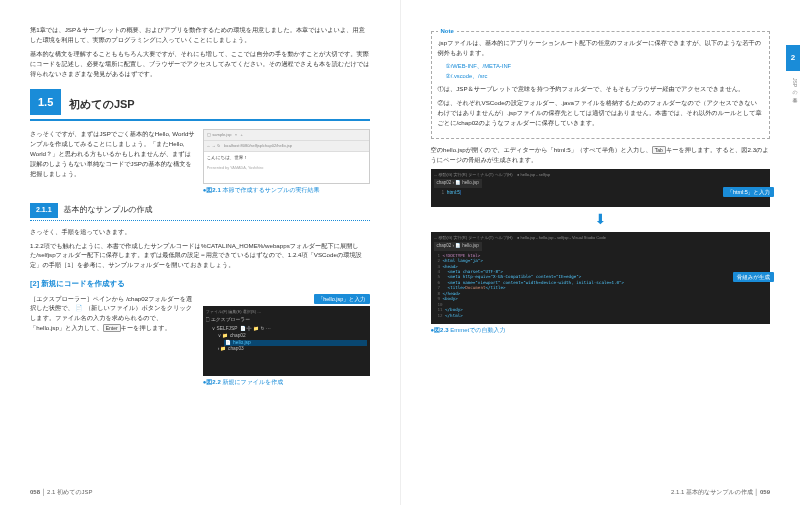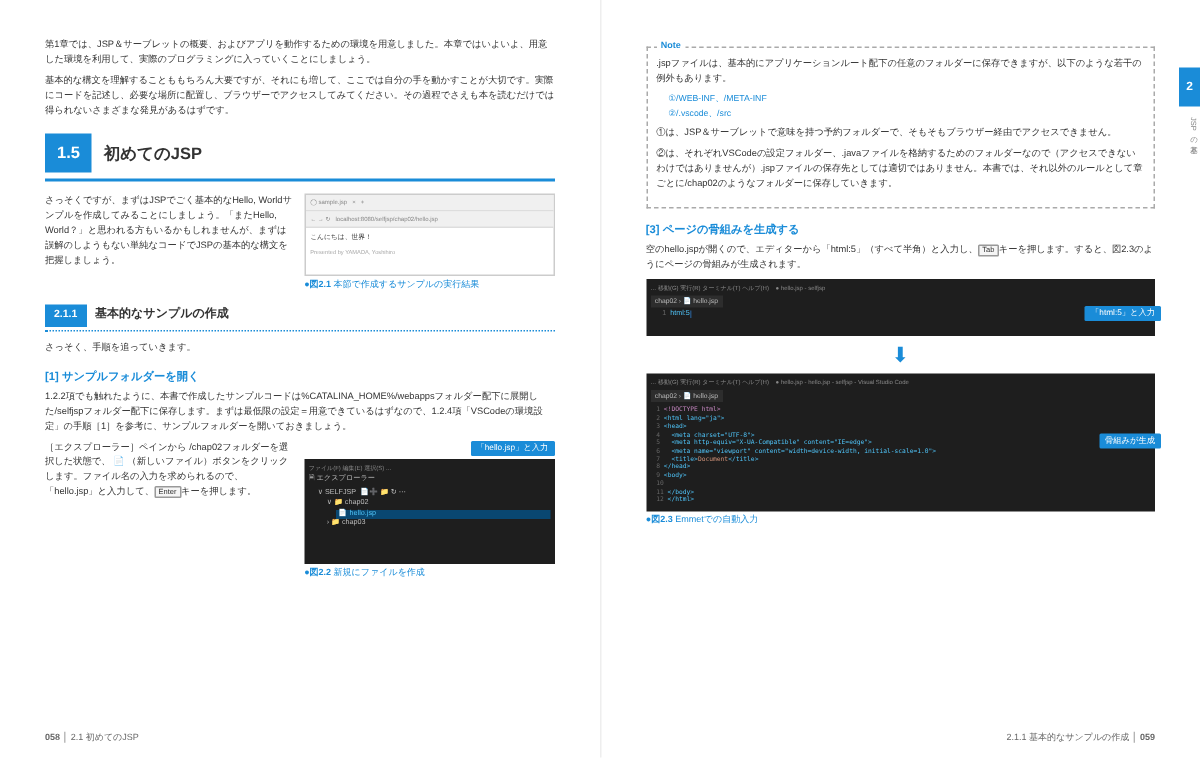--- a/index.html
+++ b/index.html
@@ -5,21 +5,21 @@
 *{margin:0;padding:0;box-sizing:border-box}
 body{font-family:"Hiragino Kaku Gothic Pro","Meiryo",sans-serif;font-size:6.5px;line-height:1.5;color:#333;background:#fff;width:800px;height:505px;position:relative;overflow:hidden}
 .spread{display:flex;width:100%;height:100%}
 .page{width:50px;flex:1;padding:25px 30px 15px 30px;position:relative}
 .page-right{border-left:1px solid #eee}
 .section-box{display:inline-block;background:#1a8cd8;color:#fff;font-weight:bold;font-size:11px;padding:5px 8px;margin-right:6px}
 .section-title{font-size:11px;font-weight:bold;color:#333;display:inline-block;vertical-align:middle}
 .section-row{border-bottom:2px solid #1a8cd8;padding-bottom:4px;margin:10px 0 8px}
 .sub-box{display:inline-block;background:#1a8cd8;color:#fff;font-size:7px;padding:2px 6px;font-weight:bold}
 .sub-row{border-bottom:1px dotted #1a8cd8;padding-bottom:2px;margin:8px 0 6px}
-.sub-title{font-size:8px;font-weight:bold;color:#333;margin-left:4px}
+.sub-title{font-size:8px;font-weight:normal;color:#333;margin-left:4px}
 .step-h{color:#1a8cd8;font-size:7.5px;font-weight:bold;margin:8px 0 4px}
 p{font-size:6.2px;line-height:1.6;color:#333;margin-bottom:4px}
 .fig-cap{color:#1a8cd8;font-size:6px;margin-top:2px}
 .fig-cap b{font-weight:bold}
 .callout{display:inline-block;background:#1a8cd8;color:#fff;font-size:5.5px;padding:1px 4px;border-radius:1px}
 .note-box{border:1px dashed #aaa;padding:6px;margin:6px 0;font-size:5.8px;position:relative}
 .note-label{position:absolute;top:-5px;left:6px;background:#fff;padding:0 3px;color:#1a8cd8;font-size:6px;font-weight:bold}
 .note-box ul{list-style:none;margin:4px 0 4px 8px}
 .note-box li{font-size:5.8px;color:#1a8cd8;margin:1px 0}
 .foot{position:absolute;bottom:8px;font-size:6px;color:#666}
@@ -67,23 +67,23 @@
       <div class="fig-cap"><b>●図2.1</b> <span>本節で作成するサンプルの実行結果</span></div>
     </div>
   </div>
 
   <div class="sub-row">
     <span class="sub-box">2.1.1</span>
     <span class="sub-title">基本的なサンプルの作成</span>
   </div>
   <p>さっそく、手順を追っていきます。</p>
 
-  <div class="step-h">[1] サンプルフォルダーを開く</div>
   <p>1.2.2項でも触れたように、本書で作成したサンプルコードは%CATALINA_HOME%/webappsフォルダー配下に展開した/selfjspフォルダー配下に保存します。まずは最低限の設定＝用意できているはずなので、1.2.4項「VSCodeの環境設定」の手順［1］を参考に、サンプルフォルダーを開いておきましょう。</p>
 
+  <div class="step-h">[2] 新規にコードを作成する</div>
   <div class="two-col">
     <div class="col">
       <p>
         <span>［エクスプローラー］ペインから /chap02フォルダーを選択した状態で、</span> 📄 <span>（新しいファイル）ボタンをクリックします。ファイル名の入力を求められるので、「hello.jsp」と入力して、</span><span class="kbd">Enter</span><span>キーを押します。</span>
       </p>
     </div>
     <div class="col">
       <div style="text-align:right;margin-bottom:2px"><span class="callout">「hello.jsp」と入力</span></div>
       <div class="vscode-mock" style="height:70px">
         <div style="font-size:4px;color:#888">ファイル(F) 編集(E) 選択(S) …</div>
@@ -110,21 +110,20 @@
     <span class="note-label">Note</span>
     <p>.jspファイルは、基本的にアプリケーションルート配下の任意のフォルダーに保存できますが、以下のような若干の例外もあります。</p>
     <ul>
       <li>①/WEB-INF、/META-INF</li>
       <li>②/.vscode、/src</li>
     </ul>
     <p>①は、JSP＆サーブレットで意味を持つ予約フォルダーで、そもそもブラウザー経由でアクセスできません。</p>
     <p>②は、それぞれVSCodeの設定フォルダー、.javaファイルを格納するためのフォルダーなので（アクセスできないわけではありませんが）.jspファイルの保存先としては適切ではありません。本書では、それ以外のルールとして章ごとに/chap02のようなフォルダーに保存していきます。</p>
   </div>
 
-  <div class="step-h">[3] ページの骨組みを生成する</div>
   <p>
     <span>空のhello.jspが開くので、エディターから「html:5」（すべて半角）と入力し、</span><span class="kbd">Tab</span><span>キーを押します。すると、図2.3のようにページの骨組みが生成されます。</span>
   </p>
 
   <div style="position:relative">
     <div class="vscode-mock" style="height:38px">
       <div style="font-size:4px;color:#888">… 移動(G) 実行(R) ターミナル(T) ヘルプ(H) &nbsp;&nbsp; ● <span>hello.jsp</span> - selfjsp</div>
       <div style="margin-top:2px"><span class="vscode-tab">chap02 › 📄 <span>hello.jsp</span></span></div>
       <div style="margin-left:8px;margin-top:2px"><span style="color:#666">1</span> &nbsp;<span class="cyan">html:5</span><span style="background:#264f78">&nbsp;</span></div>
     </div>

